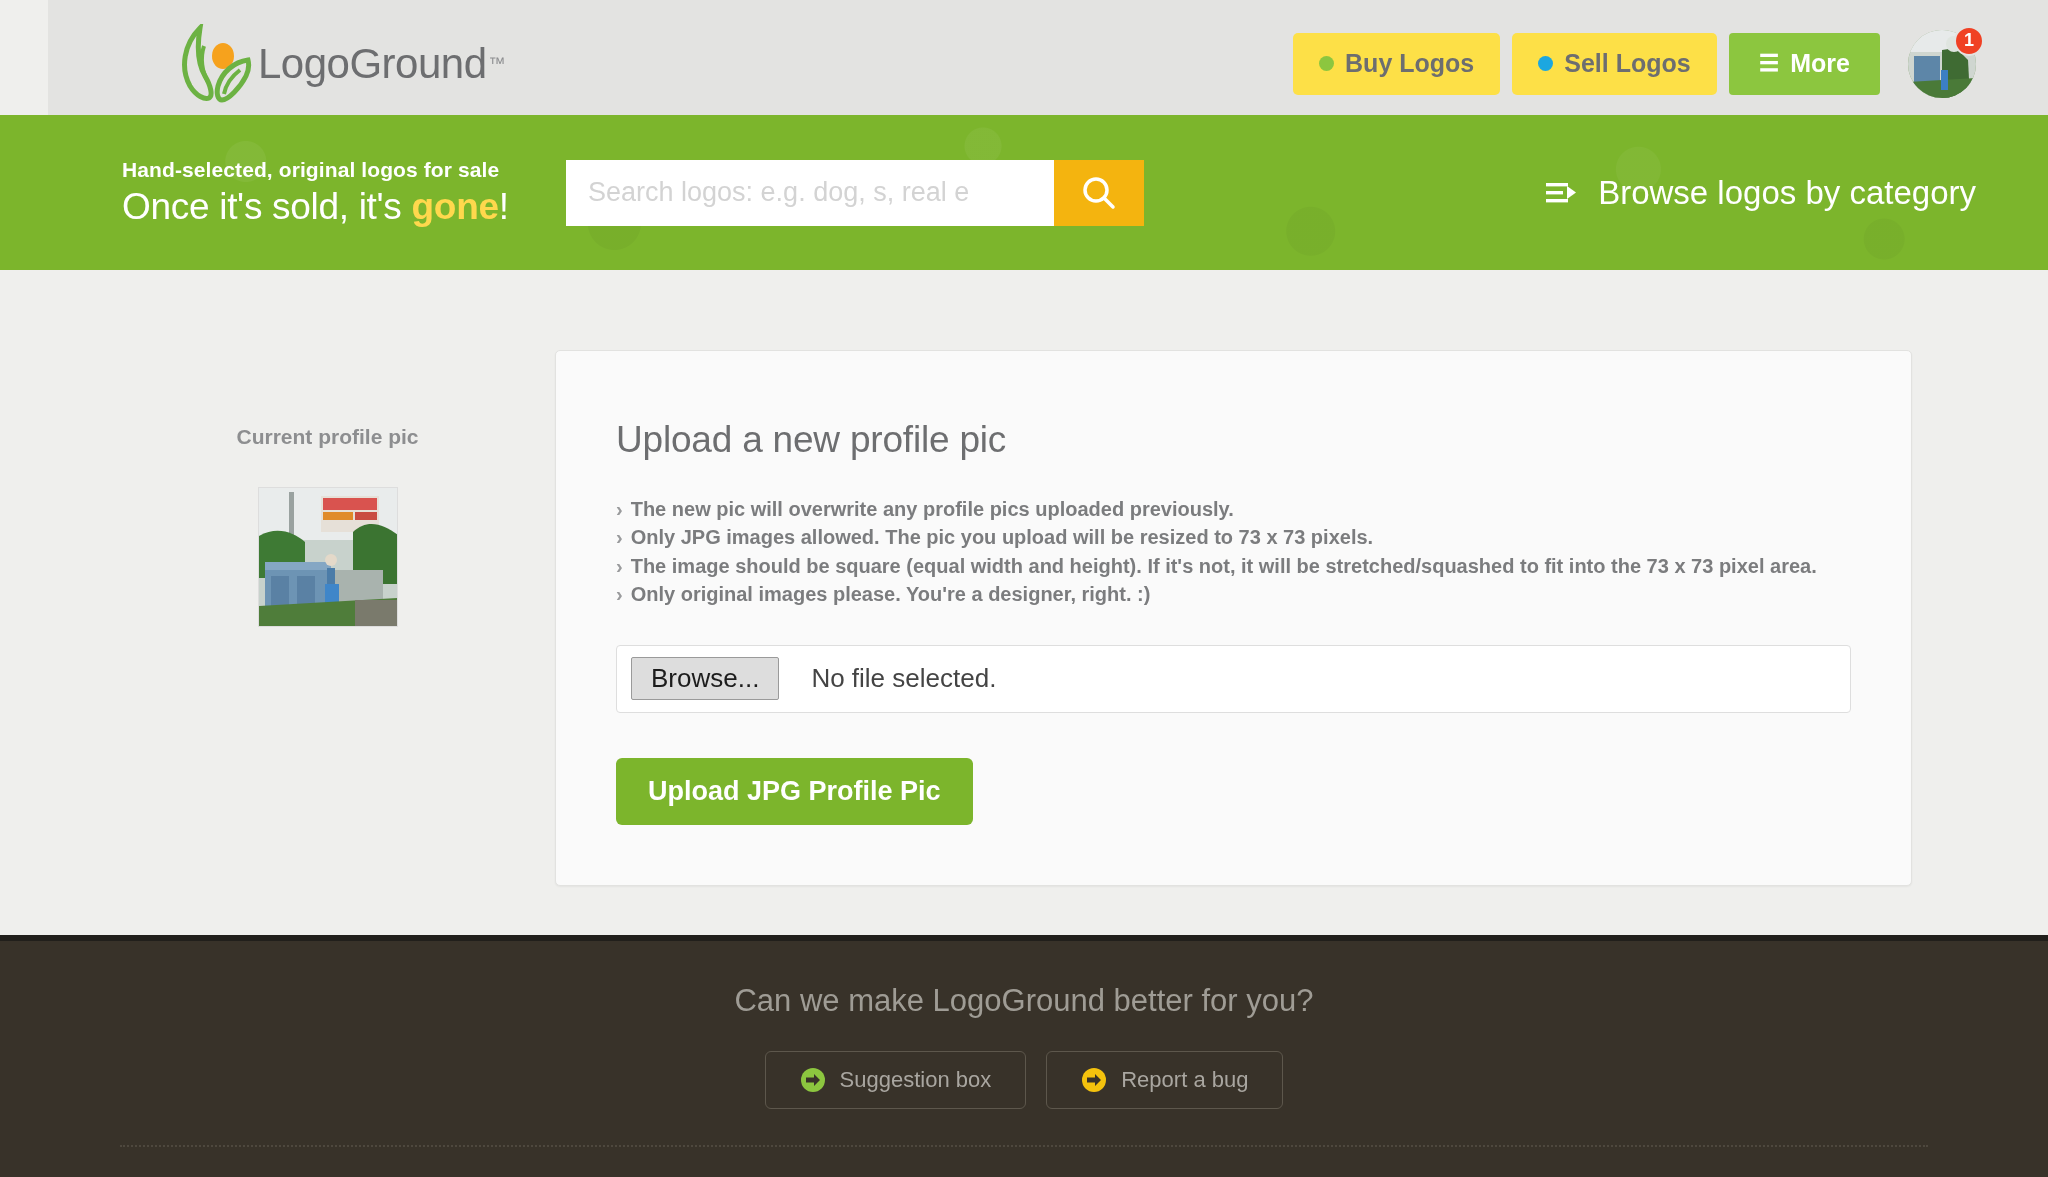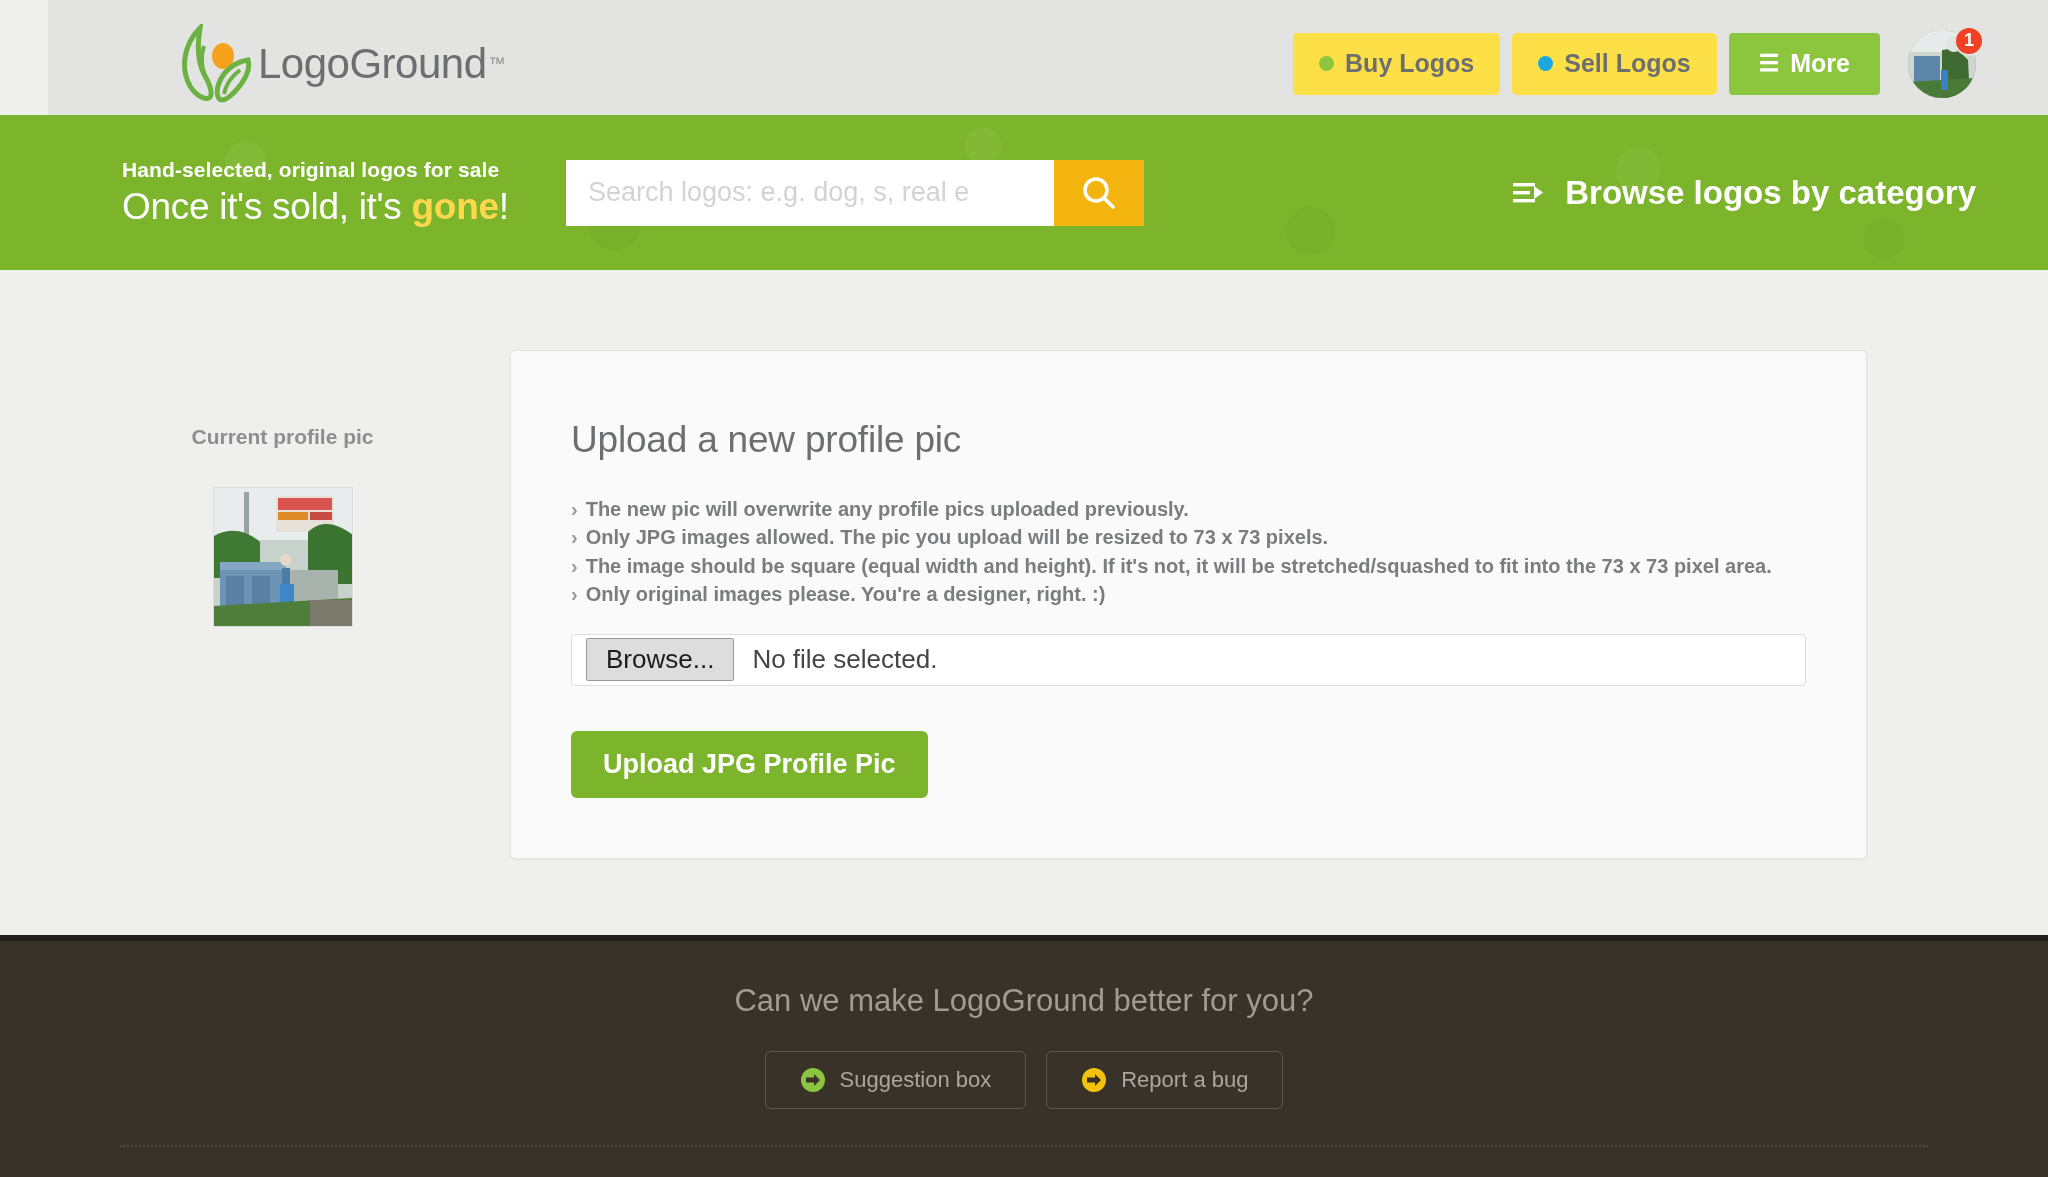--- a/index.html
+++ b/index.html
@@ -130,32 +130,32 @@
   .searchinput::placeholder { color: #d3d3d3; }
   .searchbtn {
     width: 90px; background: #f4b40f; border: none; cursor: pointer;
     display: flex; align-items: center; justify-content: center;
   }
 
   .browsecat {
     position: relative; z-index: 2;
     margin-left: auto;
     display: flex; align-items: center; gap: 18px;
-    color: #ffffff; font-size: 33px; font-weight: 700;
+    color: #ffffff; font-size: 33px; font-weight: 400;
     cursor: pointer;
   }
 
   
   .main {
     height: 710px;
     position: relative;
     background: #efefed;
     padding-top: 80px;
   }
-  .main-inner { display: flex; padding-left: 55px; }
+  .main-inner { display: flex; padding-left: 100px; }
 
   .leftcol { width: 455px; padding-top: 75px; text-align: center; }
   .leftcol-label { font-size: 21px; color: #8d8e90; font-weight: 700; }
   .profilepic {
     width: 140px; height: 140px; margin: 38px auto 0;
     border: 1px solid #ddd; overflow: hidden; background:#9cb48c;
   }
 
   .card {
     width: 1357px;
@@ -170,28 +170,28 @@
     letter-spacing: -.2px; margin-bottom: 34px;
   }
   .bullets { list-style: none; }
   .bullets li {
     font-size: 20px; color: #7b7c7e; font-weight: 700;
     line-height: 1.42; display: flex; gap: 8px;
   }
   .bullets li .chev { color: #9a9b9d; font-weight: 700; }
 
   .fileinput {
-    margin-top: 25px;
-    height: 52px;
+    margin-top: 36px;
+    height: 68px;
     background: #ffffff;
     border: 1px solid #dedede;
     border-radius: 4px;
     display: flex; align-items: center;
     padding: 0 14px;
-    gap: 18px;
+    gap: 32px;
   }
   .browsebtn {
     background: #dddddd;
     border: 1px solid #9a9a9a;
     border-radius: 2px;
     padding: 7px 19px;
     font-size: 26px; color: #1c1c1c;
     font-family: "Liberation Sans", sans-serif;
     cursor: pointer;
     line-height: 1.05;

